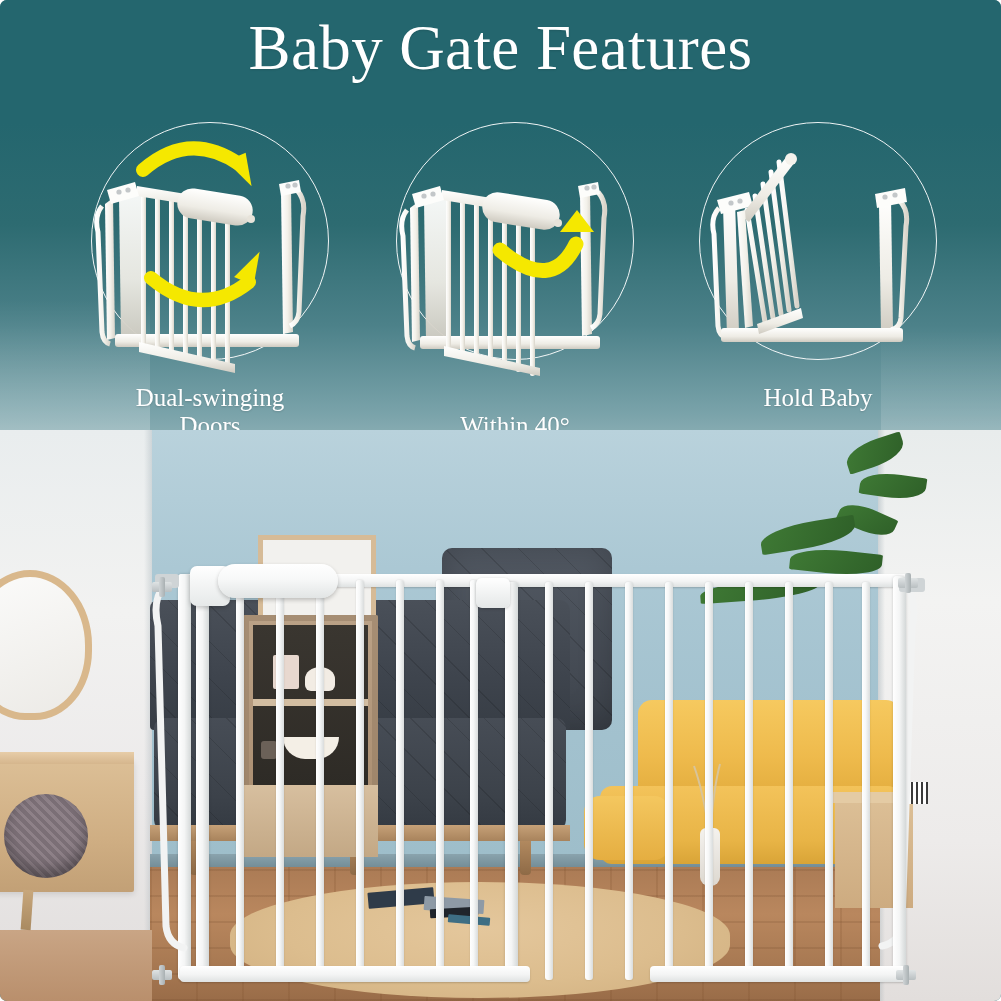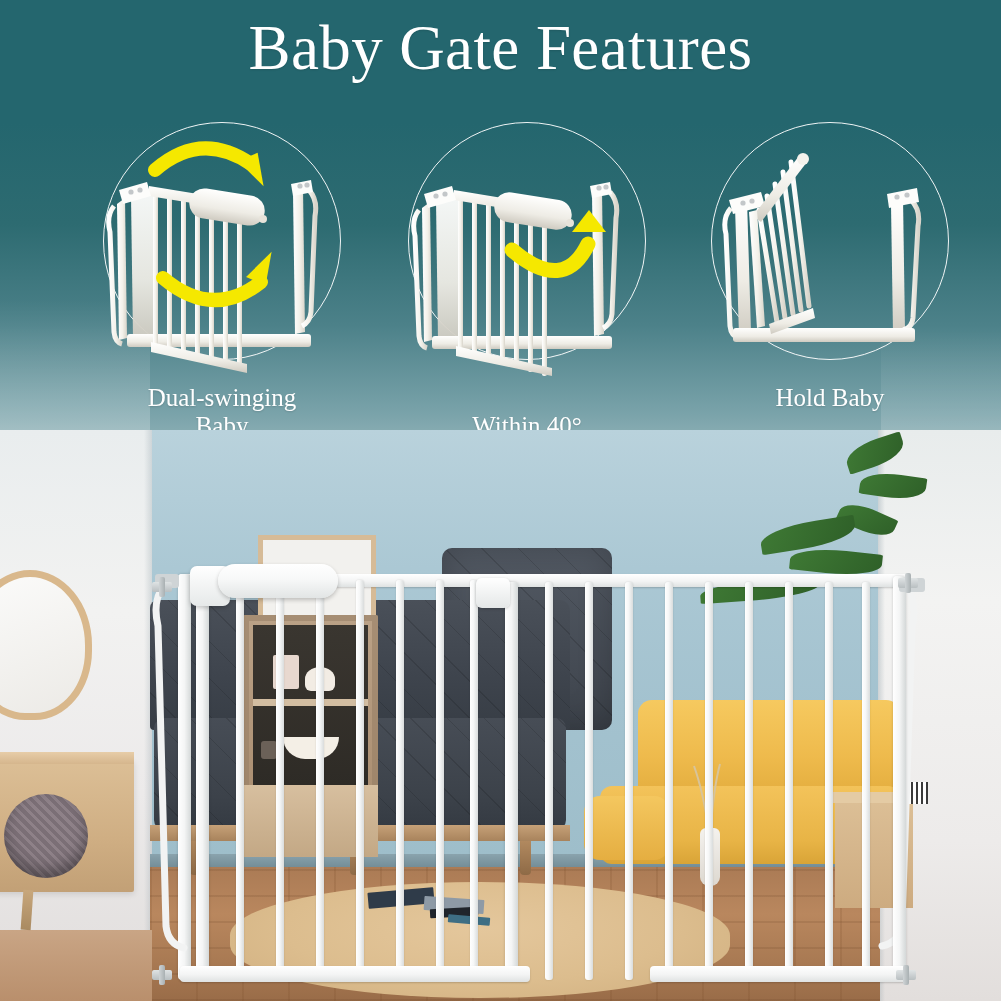--- a/index.html
+++ b/index.html
@@ -1,35 +1,35 @@
 <!DOCTYPE html>
 <html><head>
 <meta charset="utf-8">
 <title>Baby Gate Features</title>
 <style>
   html,body{margin:0;padding:0;background:#ffffff;}
   body{font-family:"Liberation Serif",serif;}
-  #stage{position:relative;width:1001px;height:1001px;overflow:hidden;background:#24666e;}
+  #stage{position:relative;width:1001px;height:1001px;overflow:hidden;background:#24666e;border-radius:7px;}
 
   
   .teal-bg{position:absolute;left:0;top:0;width:1001px;height:560px;
     background:linear-gradient(180deg,#24666e 0%,#24666e 22%,#2d6b71 40%,#4c8189 58%,#7aa3aa 74%,#a9c2c6 86%,#c9d8da 94%,#dfe8e9 100%);}
   
   .teal-left-glow{position:absolute;left:0;top:300px;width:150px;height:300px;
     background:linear-gradient(180deg,rgba(255,255,255,0) 0%,rgba(255,255,255,.30) 55%,rgba(255,255,255,.60) 100%);}
   .teal-right-glow{position:absolute;right:0;top:330px;width:120px;height:270px;
     background:linear-gradient(180deg,rgba(255,255,255,0) 0%,rgba(255,255,255,.25) 60%,rgba(255,255,255,.55) 100%);}
 
   
   .title{position:absolute;left:0;top:12px;width:1001px;text-align:center;
     color:#ffffff;font-size:63px;font-weight:400;letter-spacing:.4px;
     font-family:"Liberation Serif",serif;text-shadow:0 1px 2px rgba(0,0,0,.12);}
 
   
-  .features{position:absolute;left:12px;top:122px;width:826px;height:340px;}
+  .features{position:absolute;left:0;top:122px;width:826px;height:340px;}
   .feature{position:absolute;top:0;width:300px;}
   .f1{left:60px;} .f2{left:365px;} .f3{left:668px;}
 
   .circle{position:absolute;left:50%;top:0;transform:translateX(-50%);
     width:236px;height:236px;border-radius:50%;border:1.4px solid rgba(255,255,255,.92);}
   .illus{position:absolute;left:50%;top:4px;transform:translateX(-50%);
     width:250px;height:250px;}
   .caption{position:absolute;left:0;top:262px;width:300px;text-align:center;
     color:#ffffff;font-size:25px;line-height:1.12;font-family:"Liberation Serif",serif;
     text-shadow:0 1px 2px rgba(0,0,0,.15);}
@@ -221,21 +221,21 @@
 
           <path d="M58 44 q46 -40 96 -6" fill="none" stroke="#f5e800" stroke-width="14" stroke-linecap="round"></path>
           <path d="M172 56 L140 40 L156 26 Z" fill="#f5e800" transform="rotate(18 156 41)"></path>
 
           <path d="M66 152 q50 42 98 4" fill="none" stroke="#f5e800" stroke-width="14" stroke-linecap="round"></path>
           <path d="M180 130 L148 146 L164 160 Z" fill="#f5e800" transform="rotate(-18 164 145)"></path>
         </svg>
       </div>
       <div class="caption">
         <span>Dual-swinging</span><br>
-        <span>Baby</span>
+        <span>Doors</span>
       </div>
     </div>
 
     <div class="feature f2">
       <div class="circle"></div>
       <div class="illus">
         <svg viewBox="0 0 250 250" width="250" height="250">
           <path d="M20 82 L28 76 L30 214 L22 216 Z" fill="url(#wg)"></path>
           <path d="M17 84 q-8 10 -4 26 l4 100 q1 10 8 12" fill="none" stroke="url(#wg)" stroke-width="5"></path>
           <path d="M34 74 L56 68 L58 212 L36 215 Z" fill="url(#wgv)" opacity=".95"></path>

